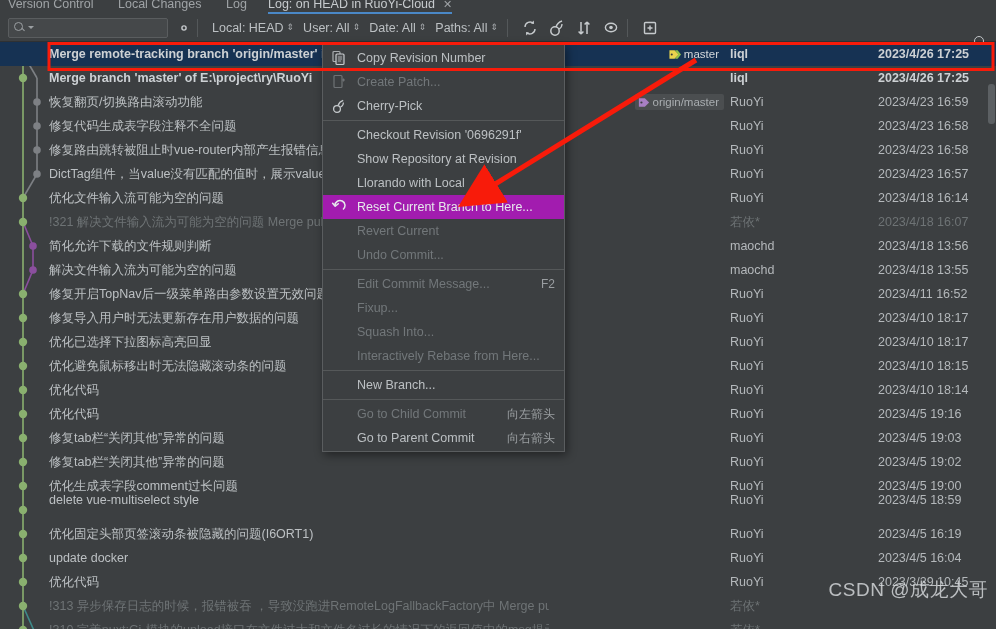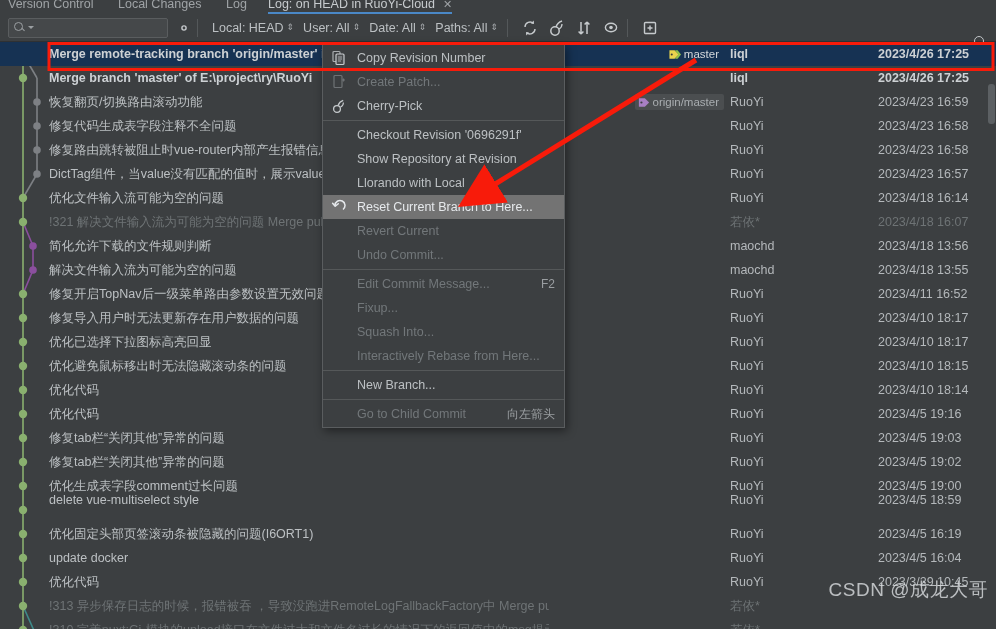--- a/index.html
+++ b/index.html
@@ -109,21 +109,21 @@
     position:absolute; left:322px; top:44px; width:243px;
     background:#3c3f41; border:1px solid #5a5d5f;
     box-shadow:2px 3px 9px rgba(0,0,0,.45);
     padding:1px 0; z-index:40;
   }
   .mi{
     height:24px; line-height:24px; font-size:12.5px; color:#bcc0c3;
     padding-left:34px; position:relative; white-space:nowrap;
   }
   .mi.dis{ color:#72777a; }
-  .mi.hl{ background:#737373; color:#e6e9ec; }
+  .mi.hl{ background:#a21caf; color:#e6e9ec; }
   .mi .kb{
     position:absolute; right:9px; top:0; font-size:12px; color:#9a9ea1;
   }
   .msep{ height:1px; background:#555859; margin:2px 0; }
   .mico{ position:absolute; left:8px; top:4px; width:16px; height:16px; }
 
   
   #ann{ position:absolute; left:0; top:0; width:996px; height:629px;
         pointer-events:none; z-index:60; }
   #watermark{
@@ -433,20 +433,21 @@
     <div class="mi dis"><span>Undo Commit...</span></div>
     <div class="msep"></div>
     <div class="mi dis"><span>Edit Commit Message...</span><span class="kb">F2</span></div>
     <div class="mi dis"><span>Fixup...</span></div>
     <div class="mi dis"><span>Squash Into...</span></div>
     <div class="mi dis"><span>Interactively Rebase from Here...</span></div>
     <div class="msep"></div>
     <div class="mi"><span>New Branch...</span></div>
     <div class="msep"></div>
     <div class="mi dis"><span>Go to Child Commit</span><span class="kb">向左箭头</span></div>
+    <div class="mi"><span>Go to Parent Commit</span><span class="kb">向右箭头</span></div>
   </div>
 
 <div id="watermark">CSDN @成龙大哥</div>
 
 <svg id="ann">
   <defs>
     <marker id="ah" markerWidth="9" markerHeight="9" refX="1" refY="4.5" orient="auto">
       <path d="M0,0 L9,4.5 L0,9 z" fill="#f81b0a"></path>
     </marker>
   </defs>

